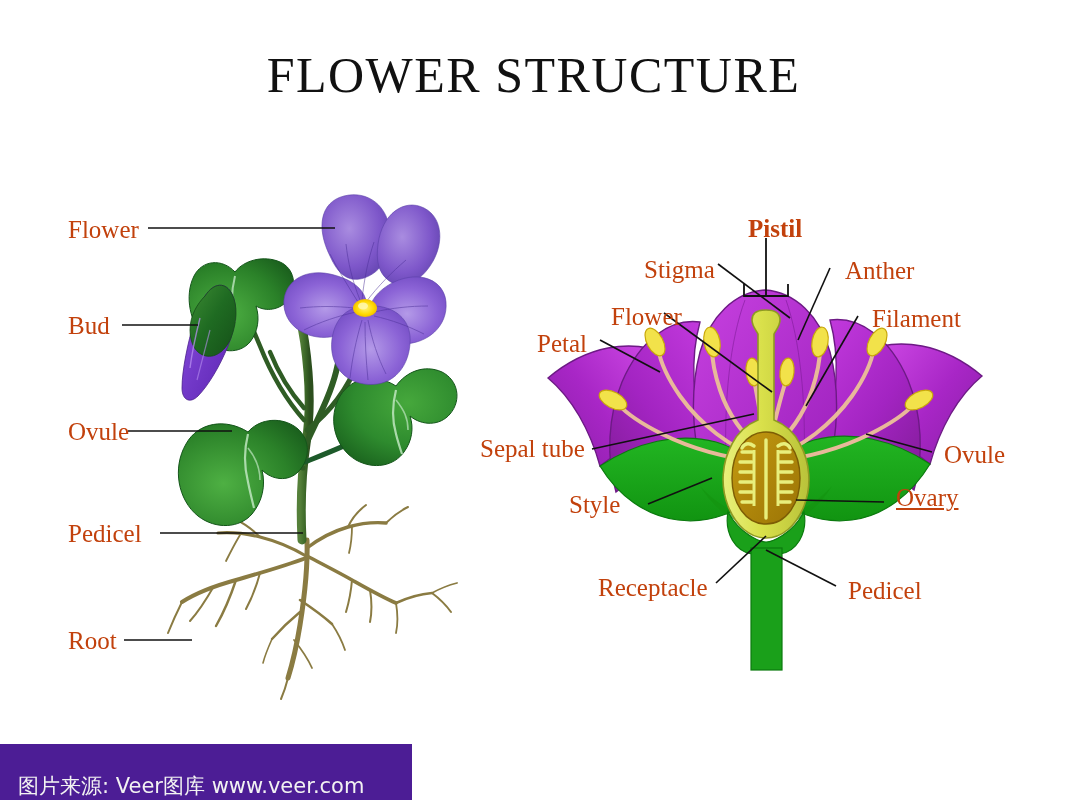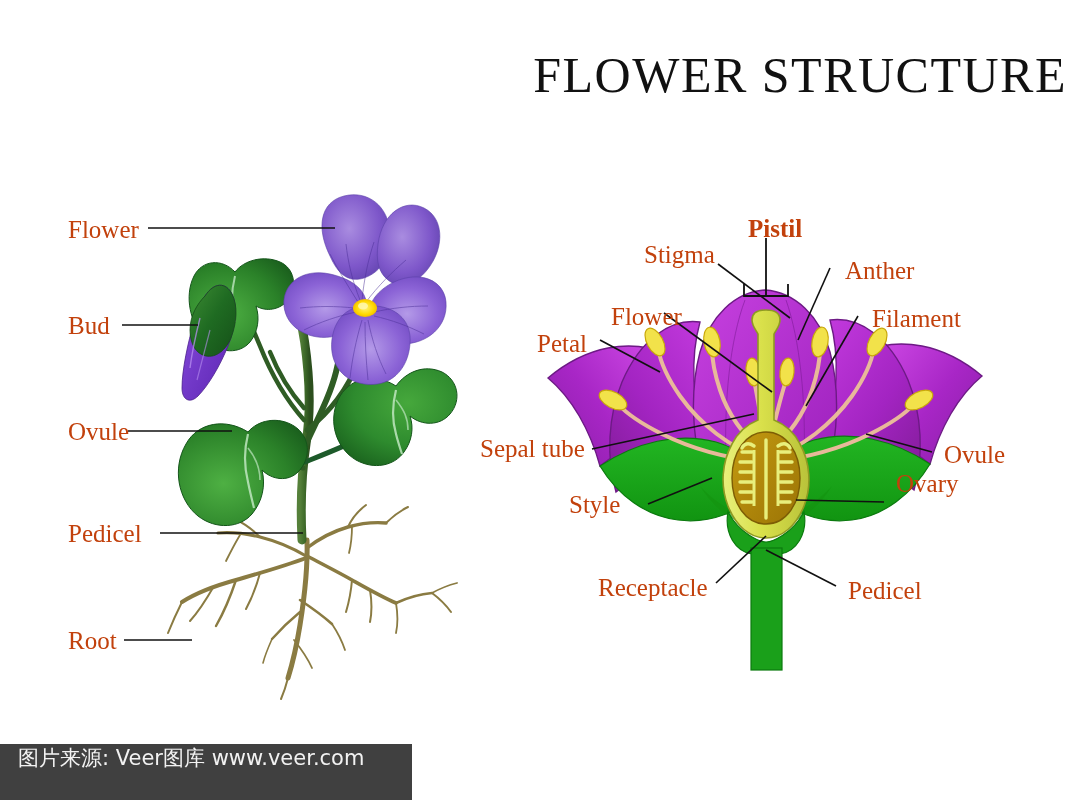--- a/index.html
+++ b/index.html
@@ -16,21 +16,21 @@
     width: 1067px;
     height: 800px;
     background: #ffffff;
     overflow: hidden;
   }
   #page-title {
     position: absolute;
     left: 0;
     top: 46px;
     width: 1067px;
-    text-align: right;
+    text-align: center;
     font-family: "Liberation Serif", "DejaVu Serif", serif;
     font-size: 50px;
     letter-spacing: 1.5px;
     color: #111111;
     font-weight: 400;
     white-space: nowrap;
   }
   .diagram-svg {
     position: absolute;
     left: 0;
@@ -43,23 +43,23 @@
     color: #c2410c;
     white-space: nowrap;
     line-height: 1;
   }
   #watermark-bar {
     position: absolute;
     left: 0;
     top: 744px;
     width: 412px;
     height: 56px;
-    background: #404040;
+    background: #4c1d95;
     display: flex;
-    align-items: flex-start;
+    align-items: flex-end;
   }
   #watermark-text {
     font-family: "DejaVu Sans", "Liberation Sans", sans-serif;
     font-size: 21px;
     color: #f2f2f2;
     padding-left: 18px;
     white-space: nowrap;
   }
 </style>
 </head>
@@ -381,29 +381,29 @@
     </g>
   </svg>
 
   <div class="lbl" style="left:68px;  top:217px;">Flower</div>
   <div class="lbl" style="left:68px;  top:313px;">Bud</div>
   <div class="lbl" style="left:68px;  top:419px;">Ovule</div>
   <div class="lbl" style="left:68px;  top:521px;">Pedicel</div>
   <div class="lbl" style="left:68px;  top:628px;text-align:center;">Root</div>
 
   <div class="lbl" style="left:748px; top:216px;font-weight:bold;">Pistil</div>
-  <div class="lbl" style="left:644px; top:242px;text-align:center;">Stigma</div>
+  <div class="lbl" style="left:644px; top:257px;text-align:center;">Stigma</div>
   <div class="lbl" style="left:845px; top:258px;">Anther</div>
   <div class="lbl" style="left:611px; top:304px;">Flower</div>
   <div class="lbl" style="left:872px; top:306px;">Filament</div>
   <div class="lbl" style="left:537px; top:331px;">Petal</div>
   <div class="lbl" style="left:480px; top:436px;">Sepal tube</div>
   <div class="lbl" style="left:944px; top:442px;">Ovule</div>
   <div class="lbl" style="left:569px; top:492px;">Style</div>
-  <div class="lbl" style="left:896px; top:471px;">Ovary</div>
+  <div class="lbl" style="left:896px; top:485px;text-decoration:underline;">Ovary</div>
   <div class="lbl" style="left:598px; top:575px;">Receptacle</div>
   <div class="lbl" style="left:848px; top:578px;">Pedicel</div>
 
   <div id="watermark-bar">
     <span id="watermark-text">图片来源: Veer图库 www.veer.com</span>
   </div>
 
 </div>
 
 </body></html>

